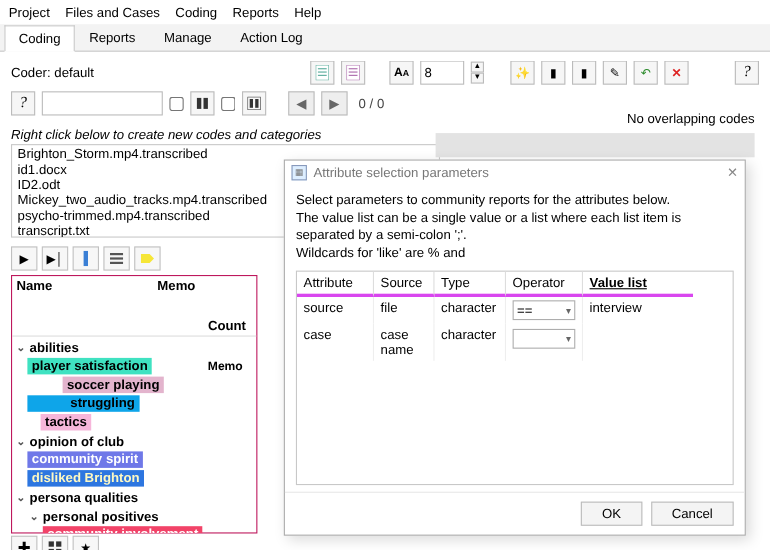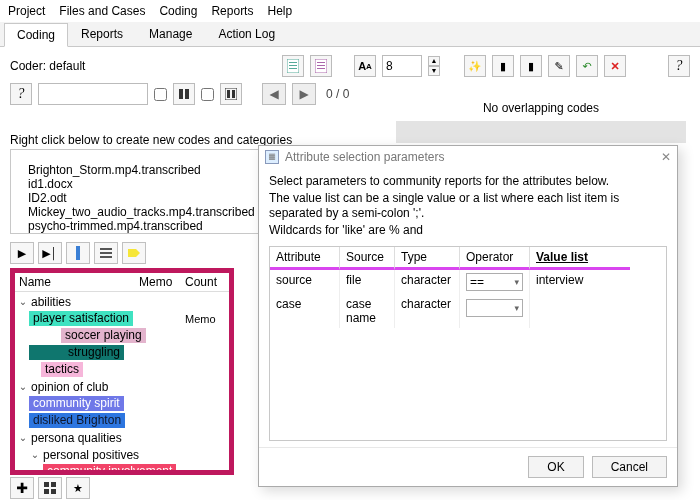--- a/index.html
+++ b/index.html
@@ -24,40 +24,40 @@
 .spinner { display: inline-flex; flex-direction: column; }
 .spinner div { width: 12px; height: 10px; border: 1px solid #bbb; font-size: 7px; line-height: 8px; text-align: center; background: #f6f6f6; cursor: pointer; }
 
 .toolrow2 { display: flex; align-items: center; gap: 6px; }
 .searchbox { width: 110px; height: 22px; border: 1px solid #bbb; }
 .btnnav { width: 24px; height: 22px; border: 1px solid #bbb; background: #eee; display: inline-flex; align-items:center; justify-content:center; cursor:pointer; color:#666; }
 .counter { margin-left: 4px; color:#444; }
 
 
 .overlapbox { position: absolute; right: 14px; top: 54px; width: 290px; }
-.overlabel { text-align: center; font-size: 12px; margin-bottom: 6px; }
+.overlabel { text-align: right; font-size: 12px; margin-bottom: 6px; }
 .overbar { height: 22px; background: #e3e3e3; }
 
 
-.instr { margin: 28px 0 2px; }
-
-
-.filelist { border: 1px solid #c8c8c8; width: 390px; height: 85px; overflow-y: auto; padding: 13px; font-size: 11.5px; }
+.instr { margin: 10px 0 2px; font-style: italic; }
+
+
+.filelist { border: 1px solid #c8c8c8; width: 390px; height: 85px; overflow-y: auto; padding: 1px; font-size: 11.5px; }
 .filelist div { padding: 0px 4px; line-height: 14px; white-space: nowrap; }
 
 
 .playbar { display: flex; gap: 4px; margin: 8px 0 4px; }
 .playbtn { width: 24px; height: 22px; border: 1px solid #c0c0c0; background: #f7f7f7; display:inline-flex; align-items:center; justify-content:center; font-size:11px; cursor:pointer; }
 
 
-.treewrap { width: 224px; border: 5px solid #be185d; }
+.treewrap { width: 224px; border: 1px solid #be185d; font-weight: bold; }
 .treehead { display: flex; padding: 2px 4px; border-bottom: 1px solid #ddd; font-size: 12px; }
 .treehead .th1 { flex: 1; }
 .treehead .th2 { width: 46px; }
-.treehead .th3 { width: 40px; }
+.treehead .th3 { width: 40px; margin-top: 36px; }
 .treebody { height: 178px; overflow-y: auto; padding: 1px 0; font-size: 12px; }
 .row { display: flex; align-items: center; height: 17px; white-space: nowrap; }
 .chev { width: 12px; text-align: center; color: #555; cursor: pointer; font-size: 10px; }
 .indent0 { padding-left: 2px; }
 .indent1 { padding-left: 14px; }
 .indent2 { padding-left: 28px; }
 .codelabel { display: inline-block; padding: 0 4px; margin-top:1px; margin-bottom:1px; font-size: 12px; line-height: 15px; }
 .memocol { margin-left: auto; width: 44px; font-size: 11px; }
 .itemtxt { padding-left: 2px; }
 
@@ -213,34 +213,34 @@
           <span class="itemtxt">abilities</span>
         </div>
         <div class="row indent1">
           <span class="codelabel" style="background: rgb(63, 226, 193); text-align: right;">player satisfaction</span>
           <span class="memocol">Memo</span>
         </div>
         <div class="row indent1">
           <span class="codelabel" style="background: rgb(227, 180, 205); margin-left: 32px;">soccer playing</span>
         </div>
         <div class="row indent1">
-          <span class="codelabel" style="background: #0f766e; padding-left: 39px;">struggling</span>
+          <span class="codelabel" style="background: #0ea5e9; padding-left: 39px;">struggling</span>
         </div>
         <div class="row indent1">
           <span class="codelabel" style="background: rgb(246, 182, 218); margin-left: 12px;">tactics</span>
         </div>
         <div class="row indent0">
           <span class="chev">⌄</span>
           <span class="itemtxt">opinion of club</span>
         </div>
         <div class="row indent1">
           <span class="codelabel" style="background: rgb(111, 120, 232); color: rgb(255, 255, 255);">community spirit</span>
         </div>
         <div class="row indent1">
-          <span class="codelabel" style="background: rgb(45, 118, 224); color: #0f172a;">disliked Brighton</span>
+          <span class="codelabel" style="background: rgb(45, 118, 224); color: #fef9c3;">disliked Brighton</span>
         </div>
         <div class="row indent0">
           <span class="chev">⌄</span>
           <span class="itemtxt">persona qualities</span>
         </div>
         <div class="row indent1">
           <span class="chev">⌄</span>
           <span class="itemtxt">personal positives</span>
         </div>
         <div class="row indent2">

